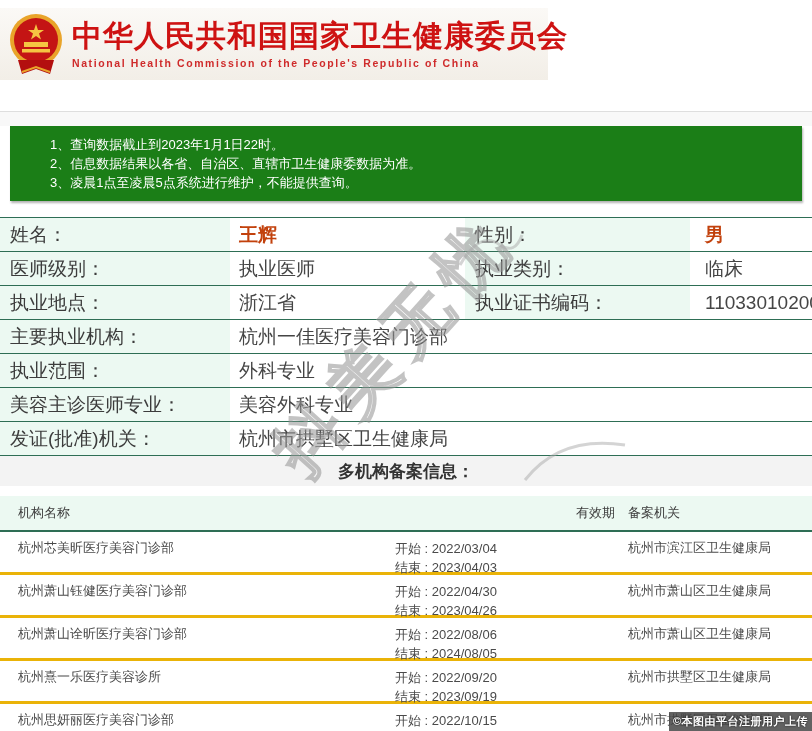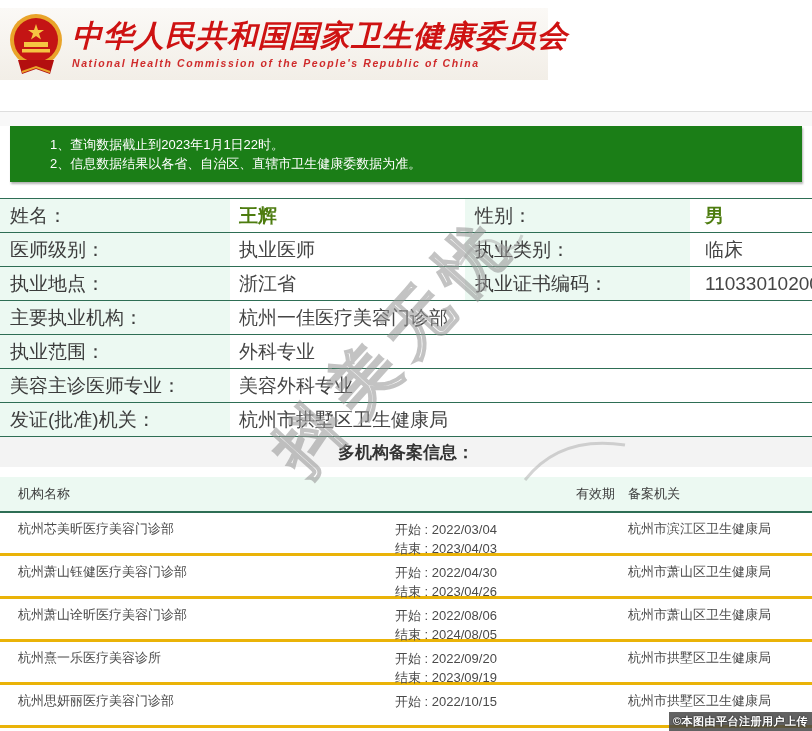--- a/index.html
+++ b/index.html
@@ -6,21 +6,21 @@
   body{
     width:812px;height:731px;position:relative;overflow:hidden;
     background:#ffffff;
     font-family:"Liberation Sans","DejaVu Sans",sans-serif;
   }
   
   .banner{height:88px;background:#ffffff;}
   .banner-inner{
     width:548px;height:72px;margin-top:8px;
     background:linear-gradient(#fbf9f6,#f2eee7);
-    display:flex;align-items:center;padding-left:8px;box-sizing:border-box;font-style:italic;
+    display:flex;align-items:center;padding-left:8px;box-sizing:border-box;
   }
   .emblem{width:56px;height:64px;flex:0 0 auto;}
   .banner-titles{margin-left:8px;}
   .title-cn{
     font-size:30px;font-weight:bold;color:#ce1212;letter-spacing:1px;
     line-height:34px;white-space:nowrap;
   }
   .title-en{
     font-size:10.5px;font-weight:bold;color:#cf2b2b;letter-spacing:1.6px;
     margin-top:4px;white-space:nowrap;
@@ -38,21 +38,21 @@
   .info-table{border-top:1px solid #2e6e55;}
   .info-row{
     display:grid;grid-template-columns:230px 235px 225px 1fr;
     height:33px;border-bottom:1px solid #2e6e55;align-items:stretch;
   }
   .info-row.wide{grid-template-columns:230px 1fr;}
   .cell{display:flex;align-items:center;font-size:19px;color:#3c3c3c;box-sizing:border-box;}
   .cell.label{background:#ecf9f2;padding-left:10px;}
   .cell.value{background:#ffffff;padding-left:9px;color:#454545;}
   .cell.value2{padding-left:15px;}
-  .info-row.first .value{font-weight:bold;color:#4d7c0f;}
+  .info-row.first .value{font-weight:bold;color:#c2410c;}
   
   .section-band{
     height:30px;background:#f3f3f3;display:flex;align-items:center;justify-content:center;
     font-size:17px;font-weight:bold;color:#333;
   }
   .gap10{height:10px;}
   .org-table{}
   .org-header{
     display:grid;grid-template-columns:385px 230px 1fr;height:34px;
     background:#ecf9f2;border-bottom:2px solid #2e6e55;align-items:center;
@@ -106,20 +106,21 @@
       <div class="title-cn">中华人民共和国国家卫生健康委员会</div>
       <div class="title-en">National Health Commission of the People's Republic of China</div>
     </div>
   </div>
 </div>
 <div class="sub-strip"></div>
 
 <div class="notice">
   <div>1、查询数据截止到2023年1月1日22时。</div>
   <div>2、信息数据结果以各省、自治区、直辖市卫生健康委数据为准。</div>
+  <div>3、凌晨1点至凌晨5点系统进行维护，不能提供查询。</div>
 </div>
 <div class="gap16"></div>
 
 <div class="info-table">
   <div class="info-row first">
     <div class="cell label">姓名：</div>
     <div class="cell value">王辉</div>
     <div class="cell label">性别：</div>
     <div class="cell value value2">男</div>
   </div>

